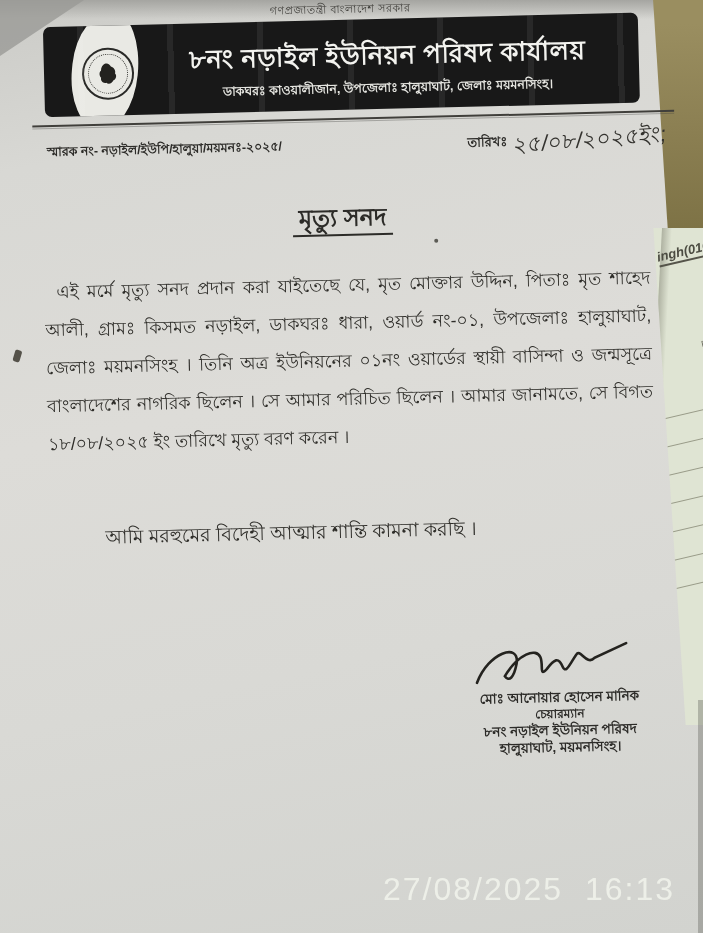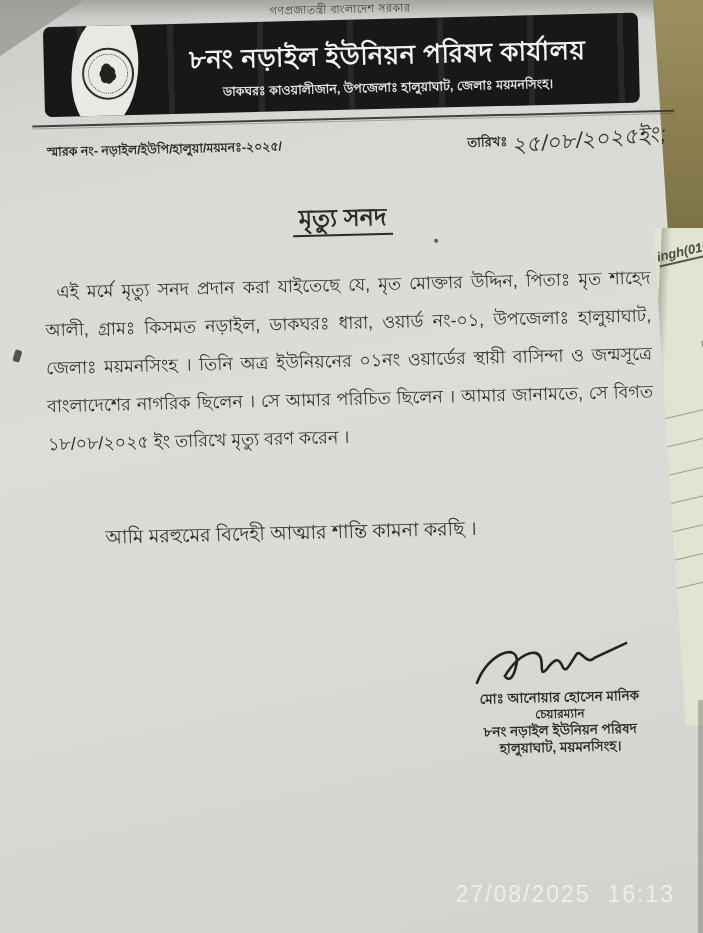--- a/index.html
+++ b/index.html
@@ -25,21 +25,21 @@
     transform:rotate(-13deg);transform-origin:top right;color:#4c4c42;}
   .frag-head{font-size:13px;font-weight:bold;font-style:italic;
     border-bottom:2px solid #55544a;display:inline-block;padding-bottom:1px;}
   .frag-line{font-size:8.5px;line-height:13px;color:#66665a;}
   .frag-line:first-of-type{margin-top:26px;}
   .side-rule{border-bottom:1px solid rgba(95,95,75,.55);height:27px;}
   .side-rules{margin-top:30px;}
   .right-edge-shadow{position:absolute;right:0;top:700px;bottom:0;width:5px;
     background:rgba(70,70,62,.30);}
   
-  .timestamp{position:absolute;right:28px;bottom:25px;font-size:23px;letter-spacing:2px;
+  .timestamp{position:absolute;right:28px;bottom:25px;font-size:32px;letter-spacing:2px;
     color:rgba(238,240,233,.95);white-space:pre;}
   
   .doc{position:absolute;left:0;top:0;width:703px;height:880px;
     transform:rotate(-1.4deg);transform-origin:340px 110px;}
   .govt-line{position:absolute;left:45px;top:1px;width:595px;text-align:center;
     font-size:11px;color:#3e3d39;letter-spacing:.5px;}
   .banner{position:absolute;left:45px;top:20px;width:595px;height:90px;
     background:#181818;border-radius:7px;overflow:hidden;color:#f3f3ef;}
   .banner::after{content:"";position:absolute;inset:0;
     background:repeating-linear-gradient(90deg,rgba(255,255,255,0) 0 34px,rgba(255,255,255,.07) 34px 40px,rgba(255,255,255,0) 40px 90px);

